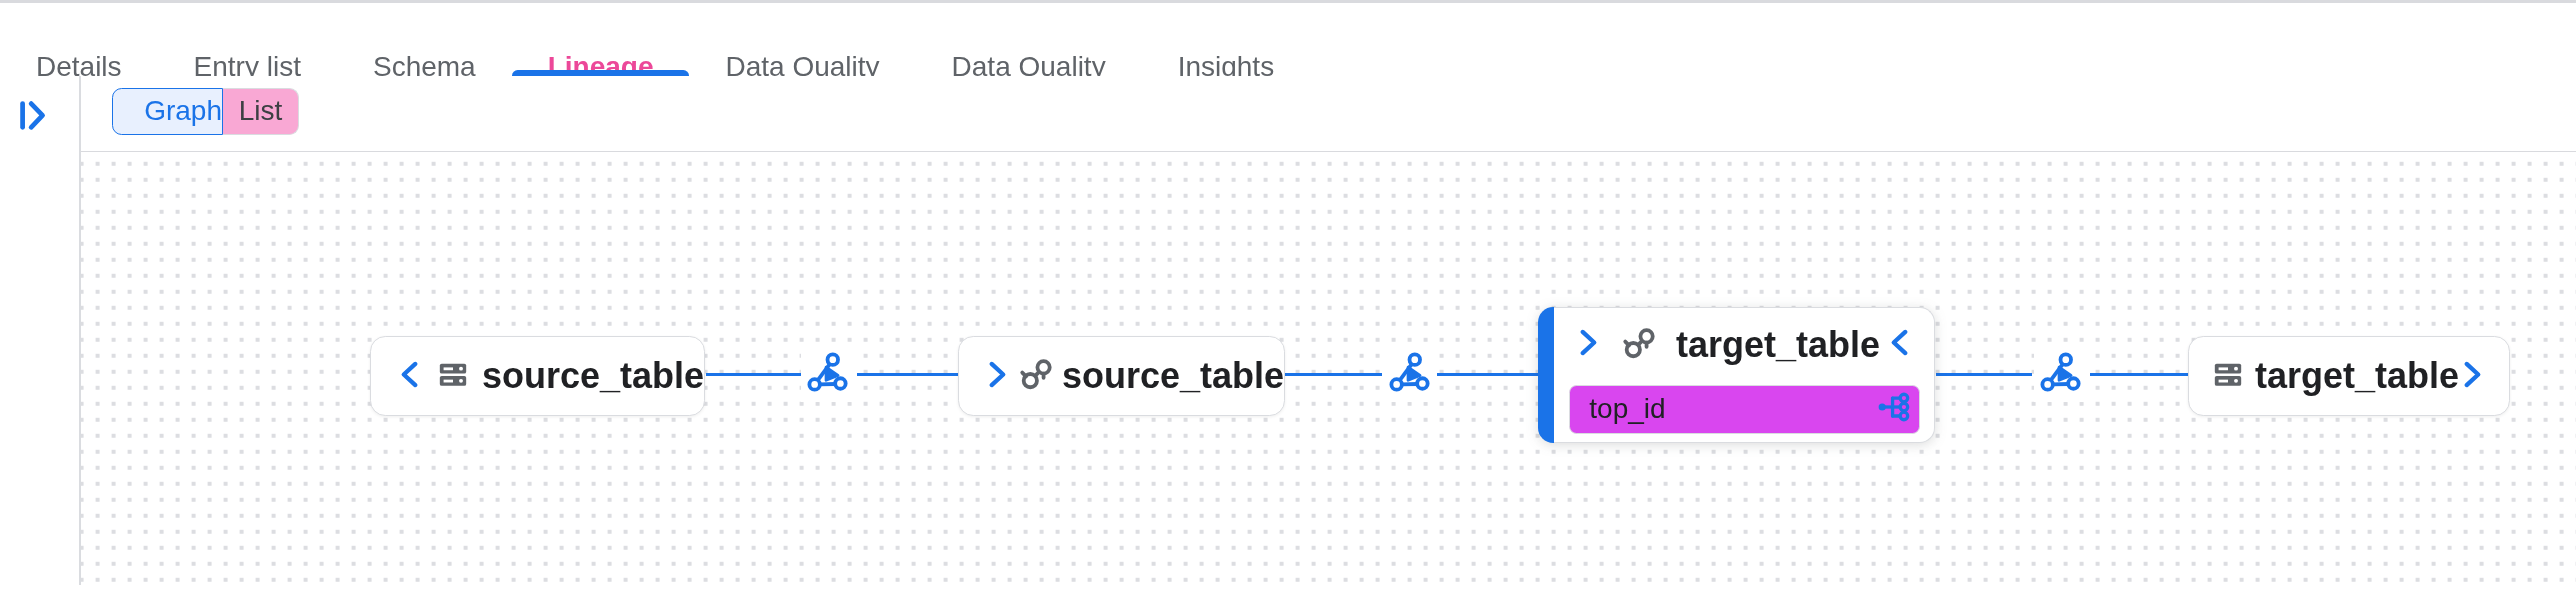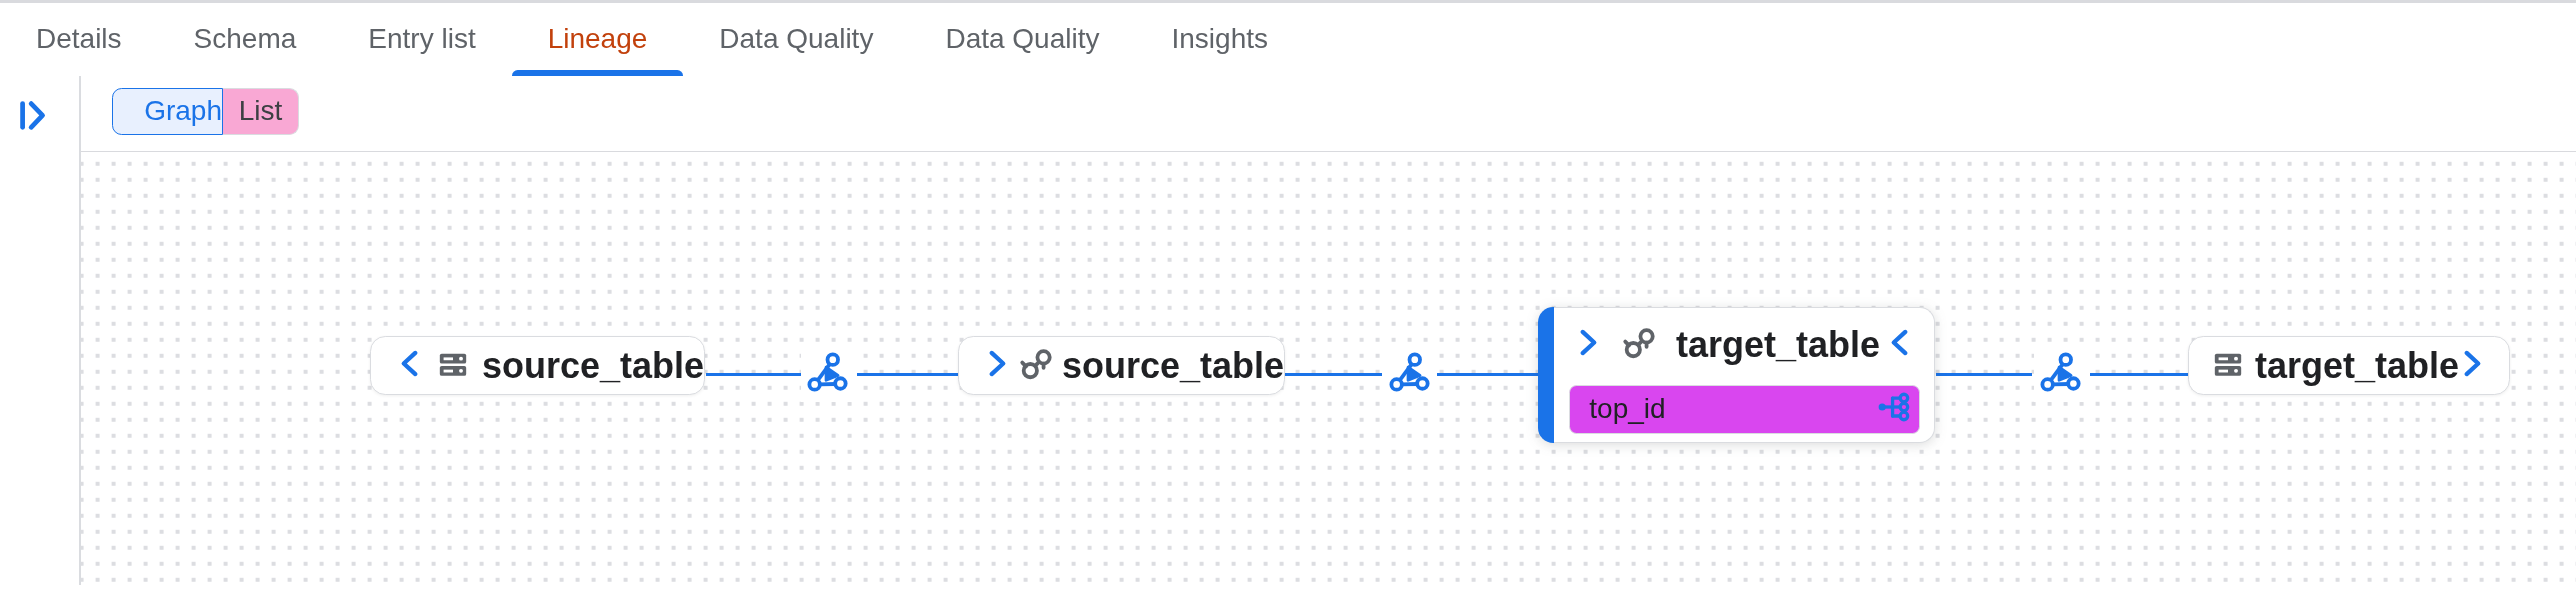--- a/index.html
+++ b/index.html
@@ -6,23 +6,23 @@
   html,body { width:2576px; height:592px; background:#fff; font-family:"Liberation Sans", sans-serif; overflow:hidden; }
 
   
   .top-edge { position:absolute; left:0; top:0; width:2576px; height:2.9px; background:#d9dade; }
   .tabbar {
     position:absolute; left:0; top:2.9px; width:2576px; height:74px;
     display:flex; align-items:stretch; background:#fff; border-bottom:1.9px solid #dadce0;
   }
   .tab {
     position:relative; padding:0 36px; font-size:28px; font-weight:500; color:#5f6368;
-    line-height:71px; cursor:pointer; white-space:nowrap;
-  }
-  .tab.active { color:#c2410c; }
+    line-height:71px; cursor:pointer; white-space:nowrap;margin-top:28px;
+  }
+  .tab.active { color:#ec4899;font-weight:bold; }
   .tab.active::after {
     content:""; position:absolute; left:0; right:0; bottom:0; height:5.7px;
     background:#1a73e8; border-radius:5.7px 5.7px 0 0;
   }
 
   
   .stage { position:absolute; left:0; top:76px; width:2576px; height:516px; background:#fff; }
 
   .rail-divider { position:absolute; left:79px; top:0; width:1.9px; height:509px; background:#dadce0; }
 
@@ -48,21 +48,21 @@
 
   
   .edge { position:absolute; top:297px; height:2.9px; background:#1a73e8; z-index:1; }
   .process {
     position:absolute; top:272px; width:54px; height:54px; background:#fff;
     display:flex; align-items:center; justify-content:center; z-index:2; cursor:pointer;
   }
 
   
   .node {
-    position:absolute; height:59px; background:#fff; border:1.9px solid #dadce0;
+    position:absolute; height:80px; background:#fff; border:1.9px solid #dadce0;
     border-radius:15.3px; display:flex; align-items:center; z-index:3; cursor:pointer;
     box-shadow:0 1px 2.9px rgba(60,64,67,.08);
   }
   .node-label { font-size:36px; font-weight:bold; color:#202124; white-space:nowrap; }
   .chev { flex:0 0 auto; display:block; }
 
   .node1 { left:370px; top:260px; width:335px; padding-left:27px; }
   .node1 .icon-gap { width:25px; } .node1 .txt-gap { width:23px; }
 
   .node2 { left:958px; top:260px; width:327px; padding-left:25px; }
@@ -92,22 +92,22 @@
   }
   .column-name { font-size:28px; color:#202124; }
   .column-lineage-btn { margin-left:auto; cursor:pointer; display:flex; }
 </style>
 </head>
 <body>
 
 <div class="top-edge"></div>
 <div class="tabbar">
   <div class="tab">Details</div>
+  <div class="tab">Entry list</div>
   <div class="tab">Schema</div>
-  <div class="tab">Entry list</div>
   <div class="tab active">Lineage</div>
   <div class="tab">Data Quality</div>
   <div class="tab">Data Quality</div>
   <div class="tab">Insights</div>
 </div>
 
 <div class="stage">
 
   <div class="rail-expand-btn">
     <span>

